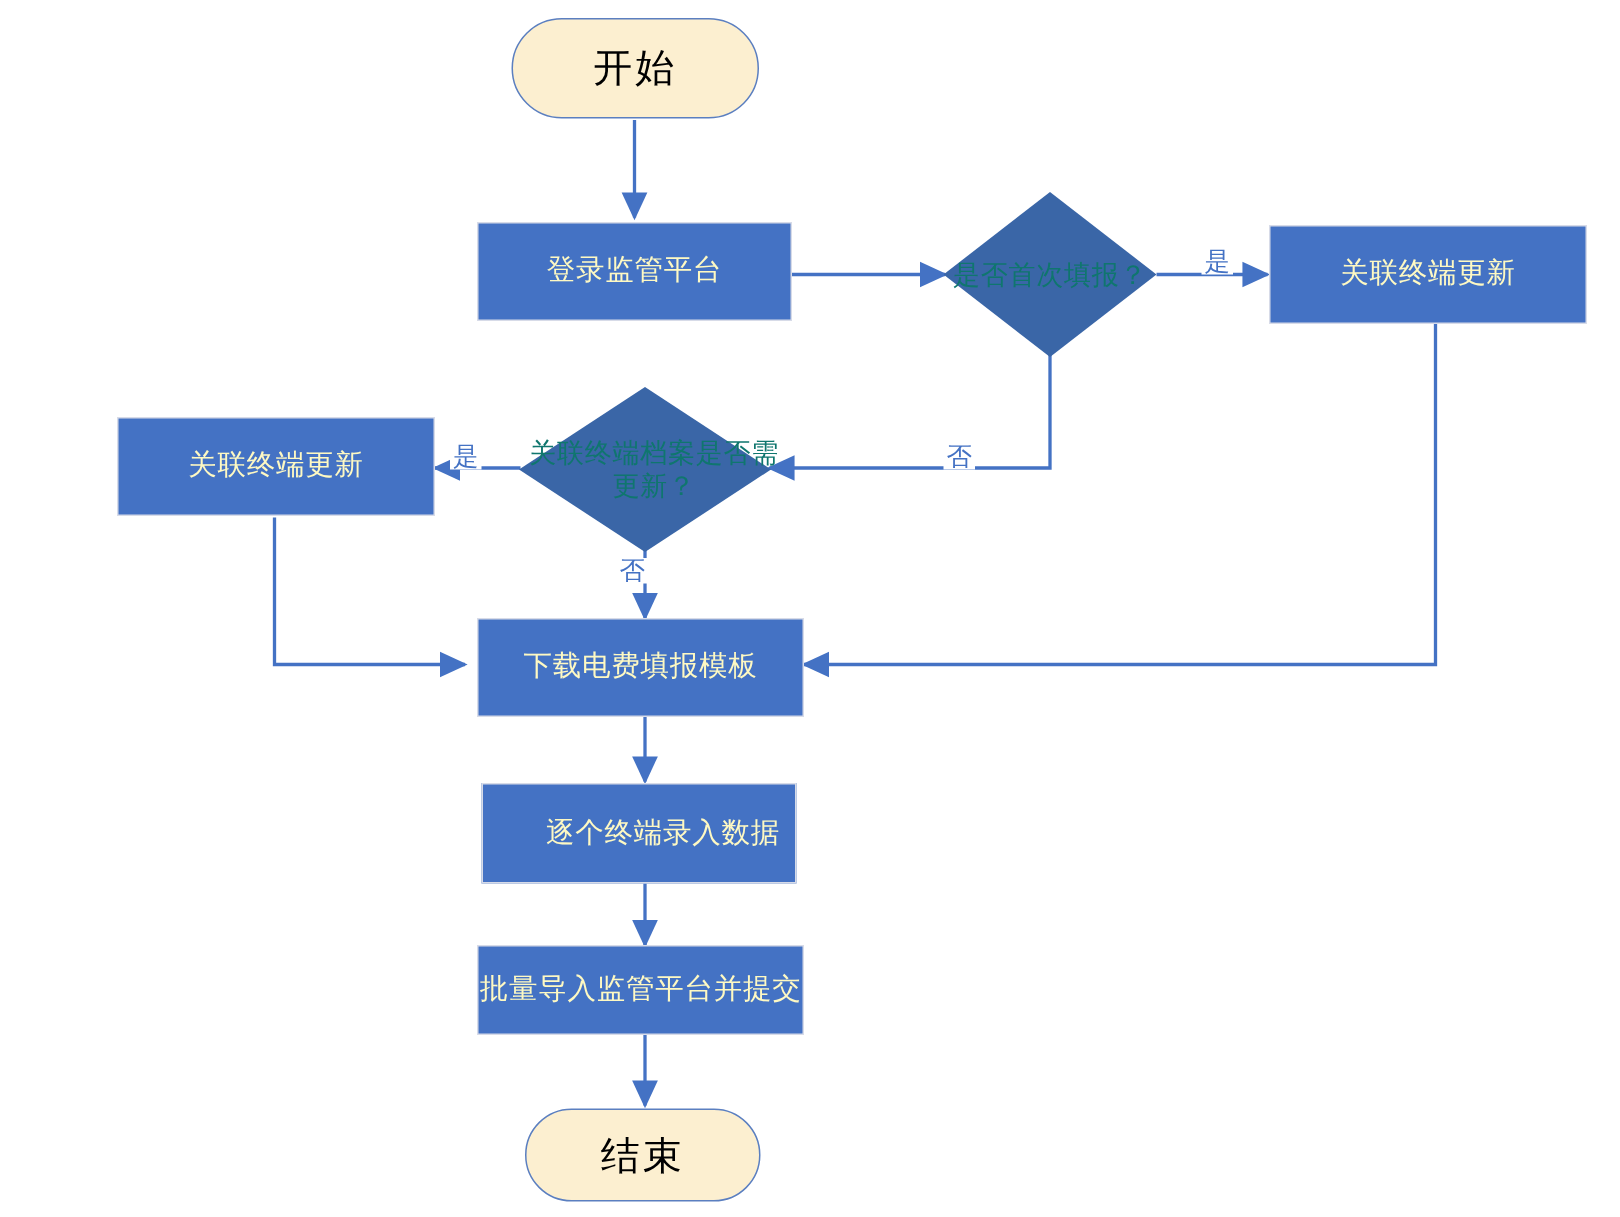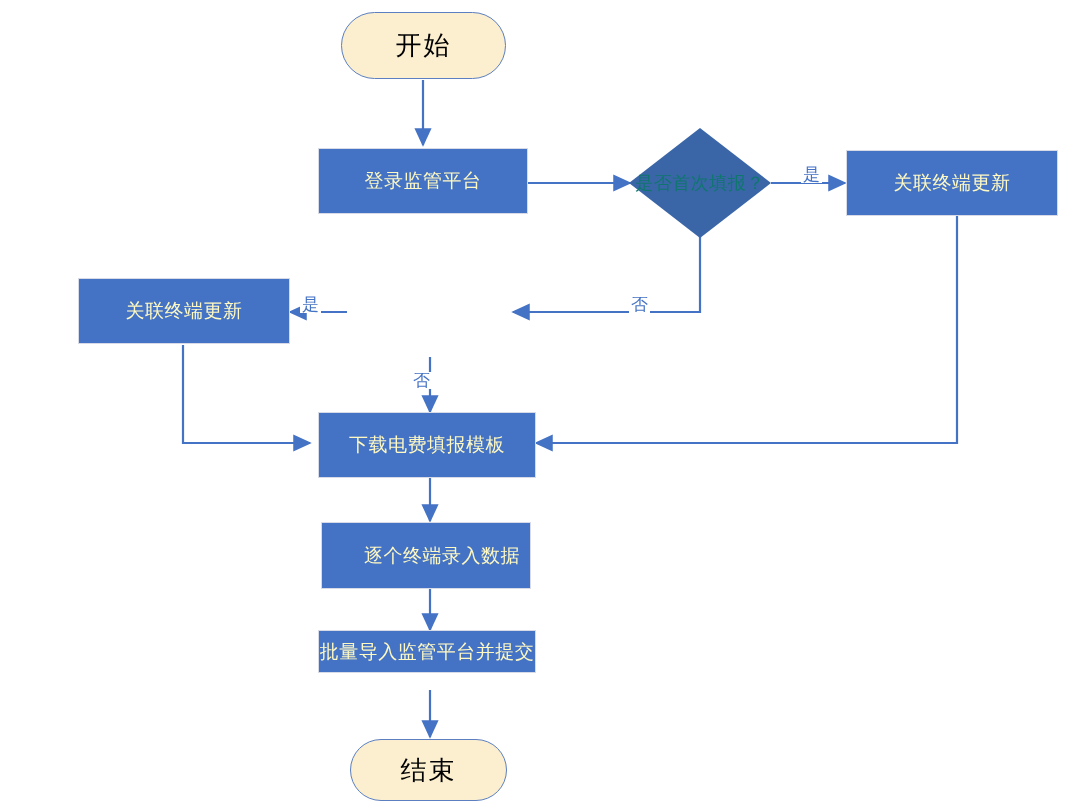--- a/index.html
+++ b/index.html
@@ -136,34 +136,40 @@
     <svg width="142" height="110" viewBox="0 0 142 110" xmlns="http://www.w3.org/2000/svg">
       <polygon points="71,0 142,55 71,110 0,55" fill="#3A66A7"></polygon>
     </svg>
     <div class="decision-label">是否首次填报？</div>
   </div>
 
   <div class="node process" style="left:846px; top:150px; width:212px; height:66px;">
     <span>关联终端更新</span>
   </div>
 
+  <div class="decision-wrap" style="left:346px; top:258px; width:168px; height:110px;">
+    <svg width="168" height="110" viewBox="0 0 168 110" xmlns="http://www.w3.org/2000/svg">
+      <polygon points="84,0 168,55 84,110 0,55" fill="#3A66A7"></polygon>
+    </svg>
+    <div class="decision-label" style="padding:0 6px;">关联终端档案是否需更新？</div>
+  </div>
 
   <div class="node process" style="left:78px; top:278px; width:212px; height:66px;">
     <span>关联终端更新</span>
   </div>
 
   <div class="node process" style="left:318px; top:412px; width:218px; height:66px;">
     <span>下载电费填报模板</span>
   </div>
 
   <div class="node process" style="left:321px; top:522px; width:210px; height:67px;padding-left:32px;">
     <span>逐个终端录入数据</span>
   </div>
 
-  <div class="node process" style="left:318px; top:630px; width:218px; height:43px;">
+  <div class="node process" style="left:318px; top:630px; width:218px; height:60px;">
     <span>批量导入监管平台并提交</span>
   </div>
 
   <div class="node terminator" style="left:350px; top:739px; width:157px; height:62px;">
     <span>结束</span>
   </div>
 
   <div class="edge-label" style="left:801px; top:166px;">是</div>
 
   <div class="edge-label" style="left:629px; top:296px;">否</div>

